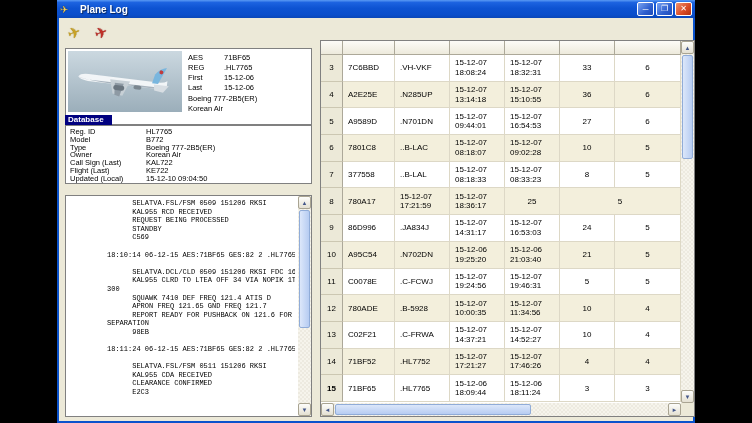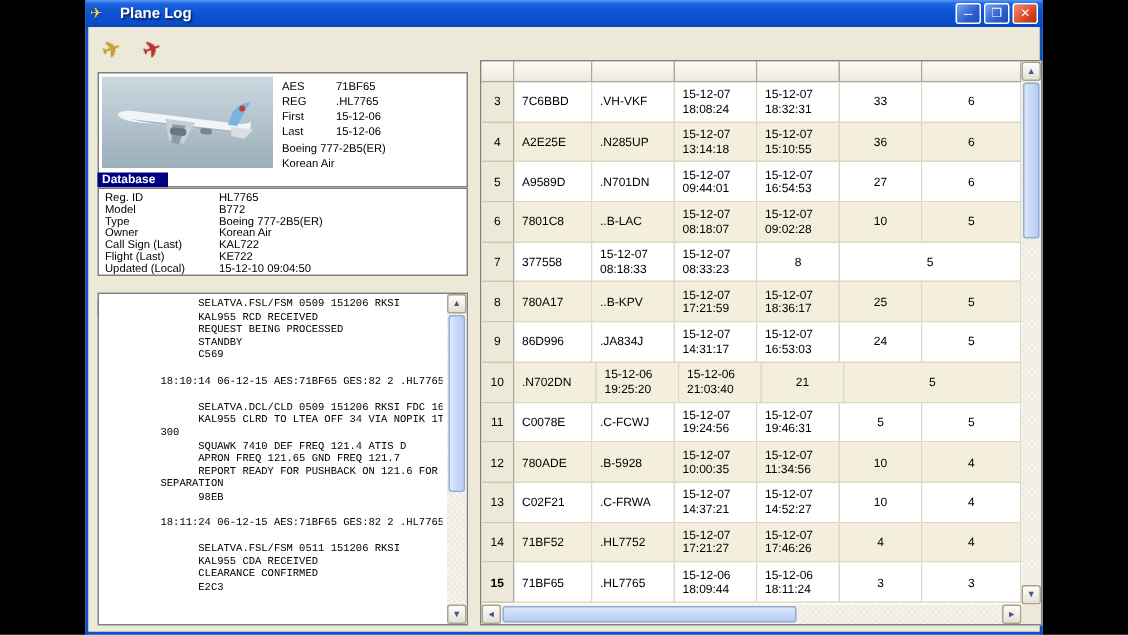--- a/index.html
+++ b/index.html
@@ -299,35 +299,35 @@
     <div class="cell c-last date-cell">
       <span>15-12-07</span>
       <span>09:02:28</span>
     </div>
     <div class="cell c-count count-cell">10</div>
     <div class="cell c-msg msgc-cell">5</div>
   </div>
             <div class="trow">
     <div class="cell c-num num-cell">7</div>
     <div class="cell c-aes aes-cell">377558</div>
+    <div class="cell c-reg reg-cell">..B-LAL</div>
     <div class="cell c-first date-cell">
       <span>15-12-07</span>
       <span>08:18:33</span>
     </div>
     <div class="cell c-last date-cell">
       <span>15-12-07</span>
       <span>08:33:23</span>
     </div>
     <div class="cell c-count count-cell">8</div>
     <div class="cell c-msg msgc-cell">5</div>
   </div>
             <div class="trow alt">
     <div class="cell c-num num-cell">8</div>
     <div class="cell c-aes aes-cell">780A17</div>
-    <div class="cell c-reg reg-cell">..B-KPV</div>
     <div class="cell c-first date-cell">
       <span>15-12-07</span>
       <span>17:21:59</span>
     </div>
     <div class="cell c-last date-cell">
       <span>15-12-07</span>
       <span>18:36:17</span>
     </div>
     <div class="cell c-count count-cell">25</div>
     <div class="cell c-msg msgc-cell">5</div>
@@ -342,20 +342,21 @@
     </div>
     <div class="cell c-last date-cell">
       <span>15-12-07</span>
       <span>16:53:03</span>
     </div>
     <div class="cell c-count count-cell">24</div>
     <div class="cell c-msg msgc-cell">5</div>
   </div>
             <div class="trow alt">
     <div class="cell c-num num-cell">10</div>
+    <div class="cell c-aes aes-cell">A95C54</div>
     <div class="cell c-reg reg-cell">.N702DN</div>
     <div class="cell c-first date-cell">
       <span>15-12-06</span>
       <span>19:25:20</span>
     </div>
     <div class="cell c-last date-cell">
       <span>15-12-06</span>
       <span>21:03:40</span>
     </div>
     <div class="cell c-count count-cell">21</div>

